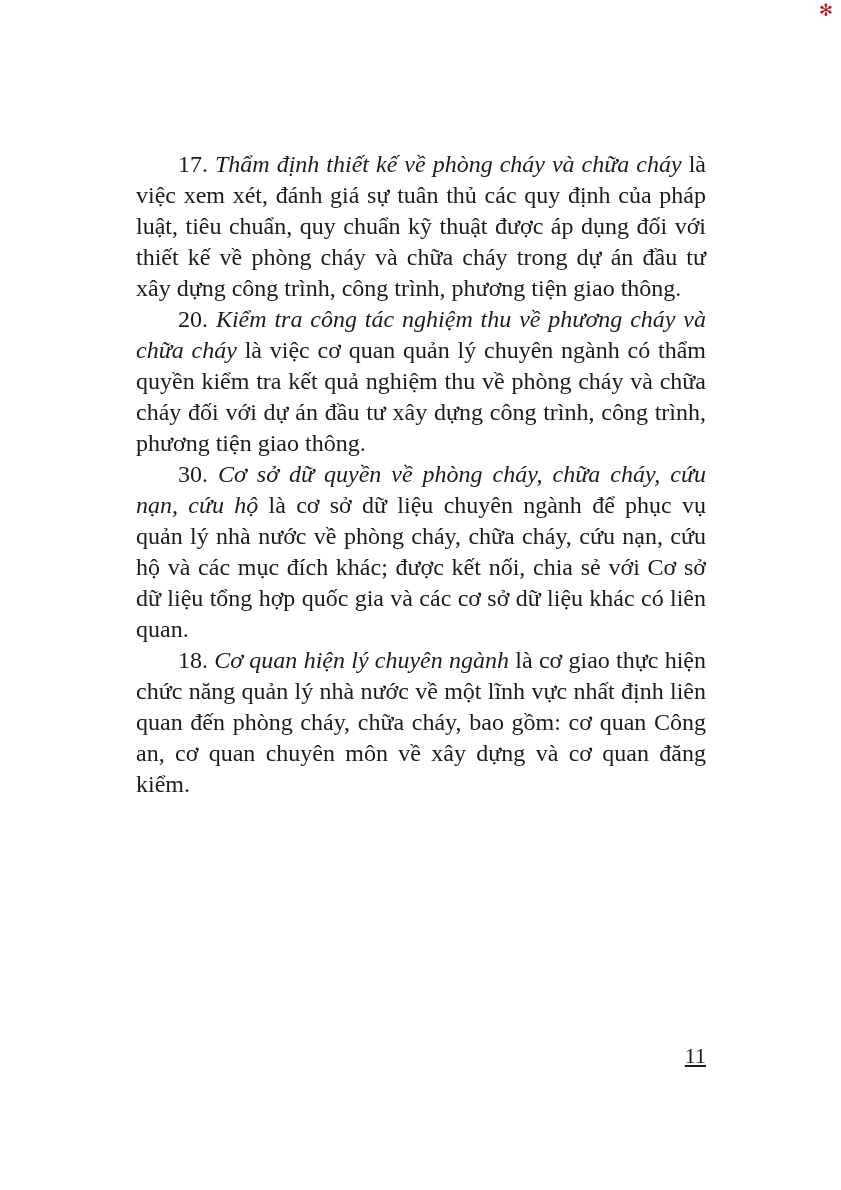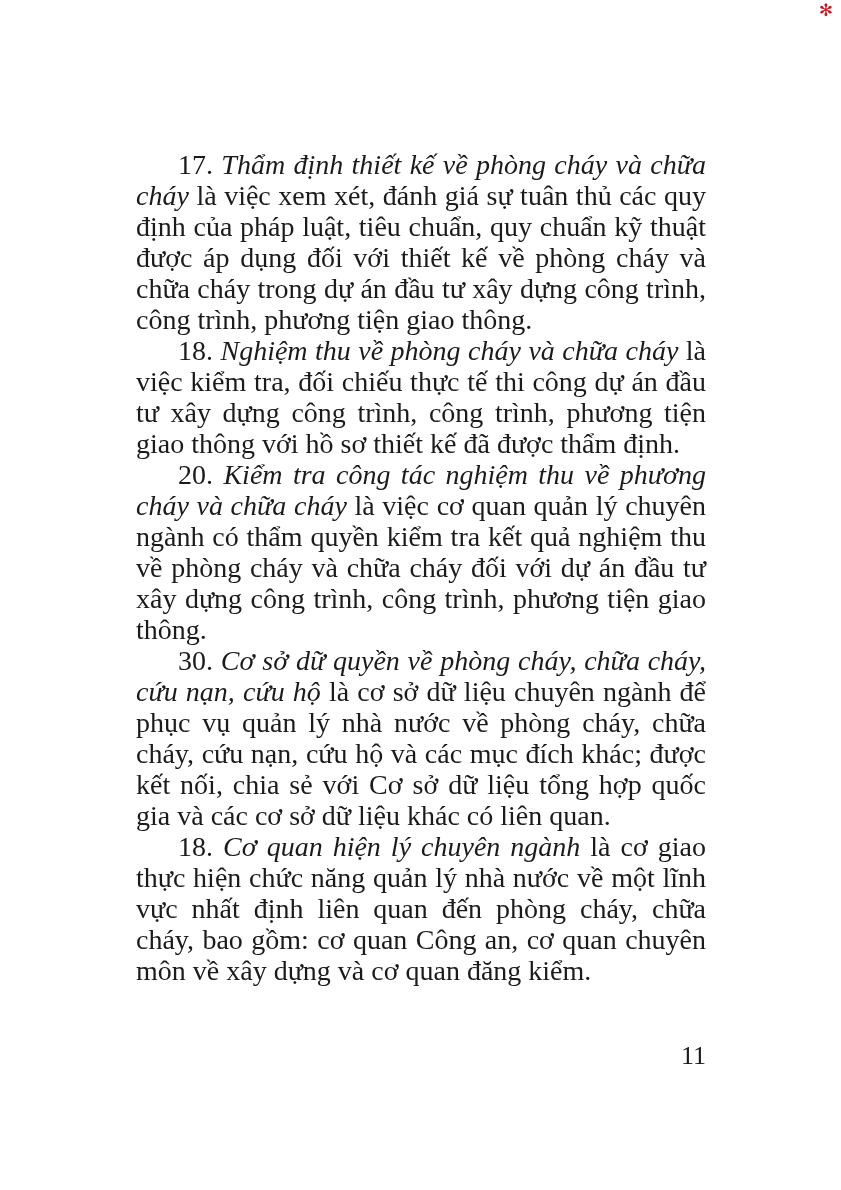--- a/index.html
+++ b/index.html
@@ -22,52 +22,52 @@
     right: 8px;
     font-size: 17px;
     line-height: 20px;
     font-family: "DejaVu Sans", sans-serif;
   }
   .content {
     position: absolute;
     top: 149px;
     left: 136px;
     width: 570px;
-    font-size: 28px;
+    font-size: 24px;
     line-height: 31px;
     text-align: justify;
   }
   .content p {
     margin: 0;
     padding: 0;
     text-indent: 42px;
   }
   .content i {
     font-style: italic;
   }
   .page-number {
     position: absolute;
     top: 1040px;
     right: 135px;
-    font-size: 26px;
+    font-size: 22px;
     line-height: 31px;
+    text-decoration: underline;
   }
 </style>
 </head>
 <body>
 
 <div class="page">
 
   <span class="flower" style="color: rgb(196, 22, 28);">✻</span>
 
   <div class="content">
 
     <p><span>17. </span><i>Thẩm định thiết kế về phòng cháy và chữa cháy</i><span> là việc xem xét, đánh giá sự tuân thủ các quy định của pháp luật, tiêu chuẩn, quy chuẩn kỹ thuật được áp dụng đối với thiết kế về phòng cháy và chữa cháy trong dự án đầu tư xây dựng công trình, công trình, phương tiện giao thông.</span></p>
 
-    <p><span>18. </span><i>Nghiệm thu về phòng cháy và chữa cháy</i><span> là việc kiểm tra, đối chiếu thực tế thi công dự án đầu tư xây dựng công trình, công trình, phương tiện giao thông với hồ sơ thiết kế đã được thẩm định.</span></p>
 
     <p><span>20. </span><i>Kiểm tra công tác nghiệm thu về phương cháy và chữa cháy</i><span> là việc cơ quan quản lý chuyên ngành có thẩm quyền kiểm tra kết quả nghiệm thu về phòng cháy và chữa cháy đối với dự án đầu tư xây dựng công trình, công trình, phương tiện giao thông.</span></p>
 
     <p><span>30. </span><i>Cơ sở dữ quyền về phòng cháy, chữa cháy, cứu nạn, cứu hộ</i><span> là cơ sở dữ liệu chuyên ngành để phục vụ quản lý nhà nước về phòng cháy, chữa cháy, cứu nạn, cứu hộ và các mục đích khác; được kết nối, chia sẻ với Cơ sở dữ liệu tổng hợp quốc gia và các cơ sở dữ liệu khác có liên quan.</span></p>
 
     <p><span>18. </span><i>Cơ quan hiện lý chuyên ngành</i><span> là cơ giao thực hiện chức năng quản lý nhà nước về một lĩnh vực nhất định liên quan đến phòng cháy, chữa cháy, bao gồm: cơ quan Công an, cơ quan chuyên môn về xây dựng và cơ quan đăng kiểm.</span></p>
 
   </div>
 
   <div class="page-number">11</div>

